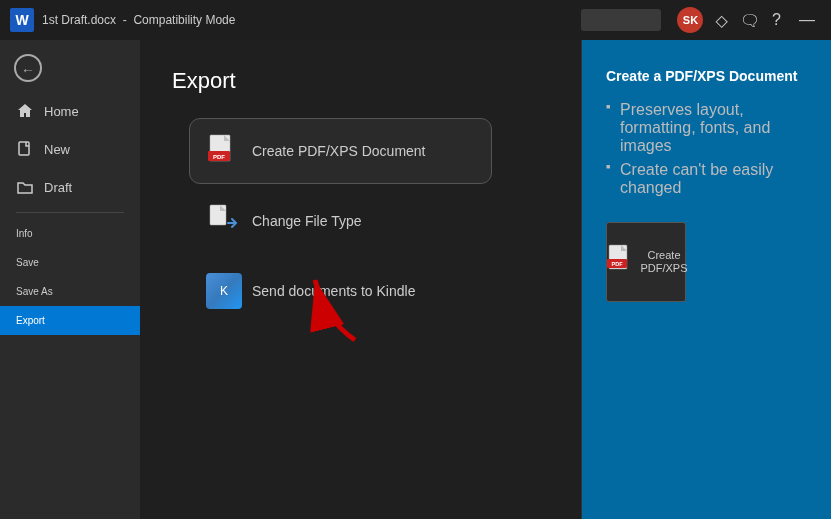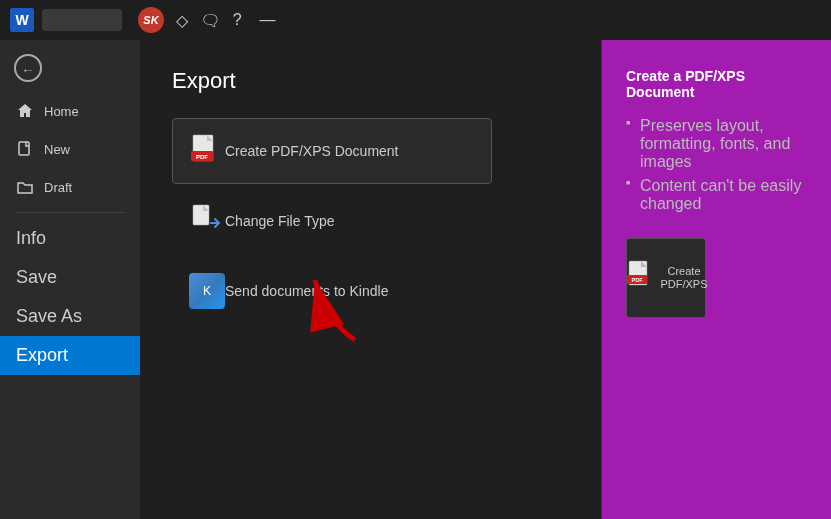--- a/index.html
+++ b/index.html
@@ -55,21 +55,20 @@
       width: 26px;
       height: 26px;
       background: #c0392b;
       border-radius: 50%;
       display: flex;
       align-items: center;
       justify-content: center;
       font-size: 11px;
       font-weight: bold;
       color: white;
-      font-style: italic;
     }
     .title-icon {
       font-size: 16px;
       color: #ccc;
     }
     .minimize-btn {
       font-size: 16px;
       color: #ccc;
       cursor: pointer;
       padding: 0 6px;
@@ -126,21 +125,21 @@
       justify-content: center;
       flex-shrink: 0;
     }
     .sidebar-divider {
       height: 1px;
       background: #444;
       margin: 6px 16px;
     }
     .sidebar-text-item {
       padding: 9px 16px;
-      font-size: 18px;
+      font-size: 10px;
       color: #ccc;
       cursor: pointer;
     }
 
     
     .content {
       flex: 1;
       background: #1f1f1f;
       padding: 28px 32px;
       display: flex;
@@ -154,47 +153,48 @@
     }
     .export-options {
       display: flex;
       flex-direction: column;
       gap: 4px;
       width: 320px;
     }
     .export-option {
       display: flex;
       align-items: center;
-      gap: 0;
+      gap: 10px;
       padding: 14px 16px;
       cursor: pointer;
       border: 1px solid transparent;
-      border-radius: 4px;
+      border-radius: 11px;
+      margin-left: 17px;
     }
     .export-option.selected {
       border: 1px solid #555;
       background: #2a2a2a;
     }
     .option-icon {
       width: 36px;
       height: 36px;
       display: flex;
       align-items: center;
       justify-content: center;
       flex-shrink: 0;
     }
     .option-label {
       font-size: 14px;
       color: #ccc;
     }
 
     
     .right-panel {
-      width: 230px;
-      background: #a21caf;
+      width: 250px;
+      background: #0369a1;
       padding: 28px 24px;
       border-left: 1px solid #333;
     }
     .panel-title {
       font-size: 14px;
       font-weight: 600;
       color: #fff;
       margin-bottom: 14px;
     }
     .bullet-list {
@@ -269,20 +269,25 @@
       height: 36px;
     }
   </style>
 </head>
 <body>
 
 <div class="title-bar">
   <div class="title-bar-logo">
     <span>W</span>
   </div>
+  <span class="title-bar-text">
+    <span>1st Draft.docx</span>
+    &nbsp;<span>-</span>&nbsp;
+    <span>Compatibility Mode</span>
+  </span>
   <div class="title-bar-search"></div>
   <div class="title-bar-controls">
     <div class="avatar">
       <span>SK</span>
     </div>
     <span class="title-icon">◇</span>
     <span class="title-icon">🗨</span>
     <span class="title-icon">?</span>
     <span class="minimize-btn">—</span>
   </div>
@@ -373,21 +378,21 @@
         </div>
         <span class="option-label">Send documents to Kindle</span>
       </div>
     </div>
   </div>
 
   <div class="right-panel">
     <div class="panel-title">Create a PDF/XPS Document</div>
     <ul class="bullet-list">
       <li>Preserves layout, formatting, fonts, and images</li>
-      <li>Content can't be easily changed</li>
+      <li>Create can't be easily changed</li>
     </ul>
     <div class="create-btn">
       <div class="create-btn-icon">
         <svg width="32" height="32" viewBox="0 0 32 32">
           <rect x="5" y="2" width="18" height="24" rx="1" fill="#e8e8e8" stroke="#888" stroke-width="0.5"></rect>
           <path d="M17 2l6 6h-6V2z" fill="#bbb"></path>
           <rect x="3" y="16" width="20" height="9" rx="1" fill="#cc2222"></rect>
           <text x="13" y="23" font-size="5.5" fill="white" text-anchor="middle" font-family="Arial" font-weight="bold">PDF</text>
         </svg>
       </div>

